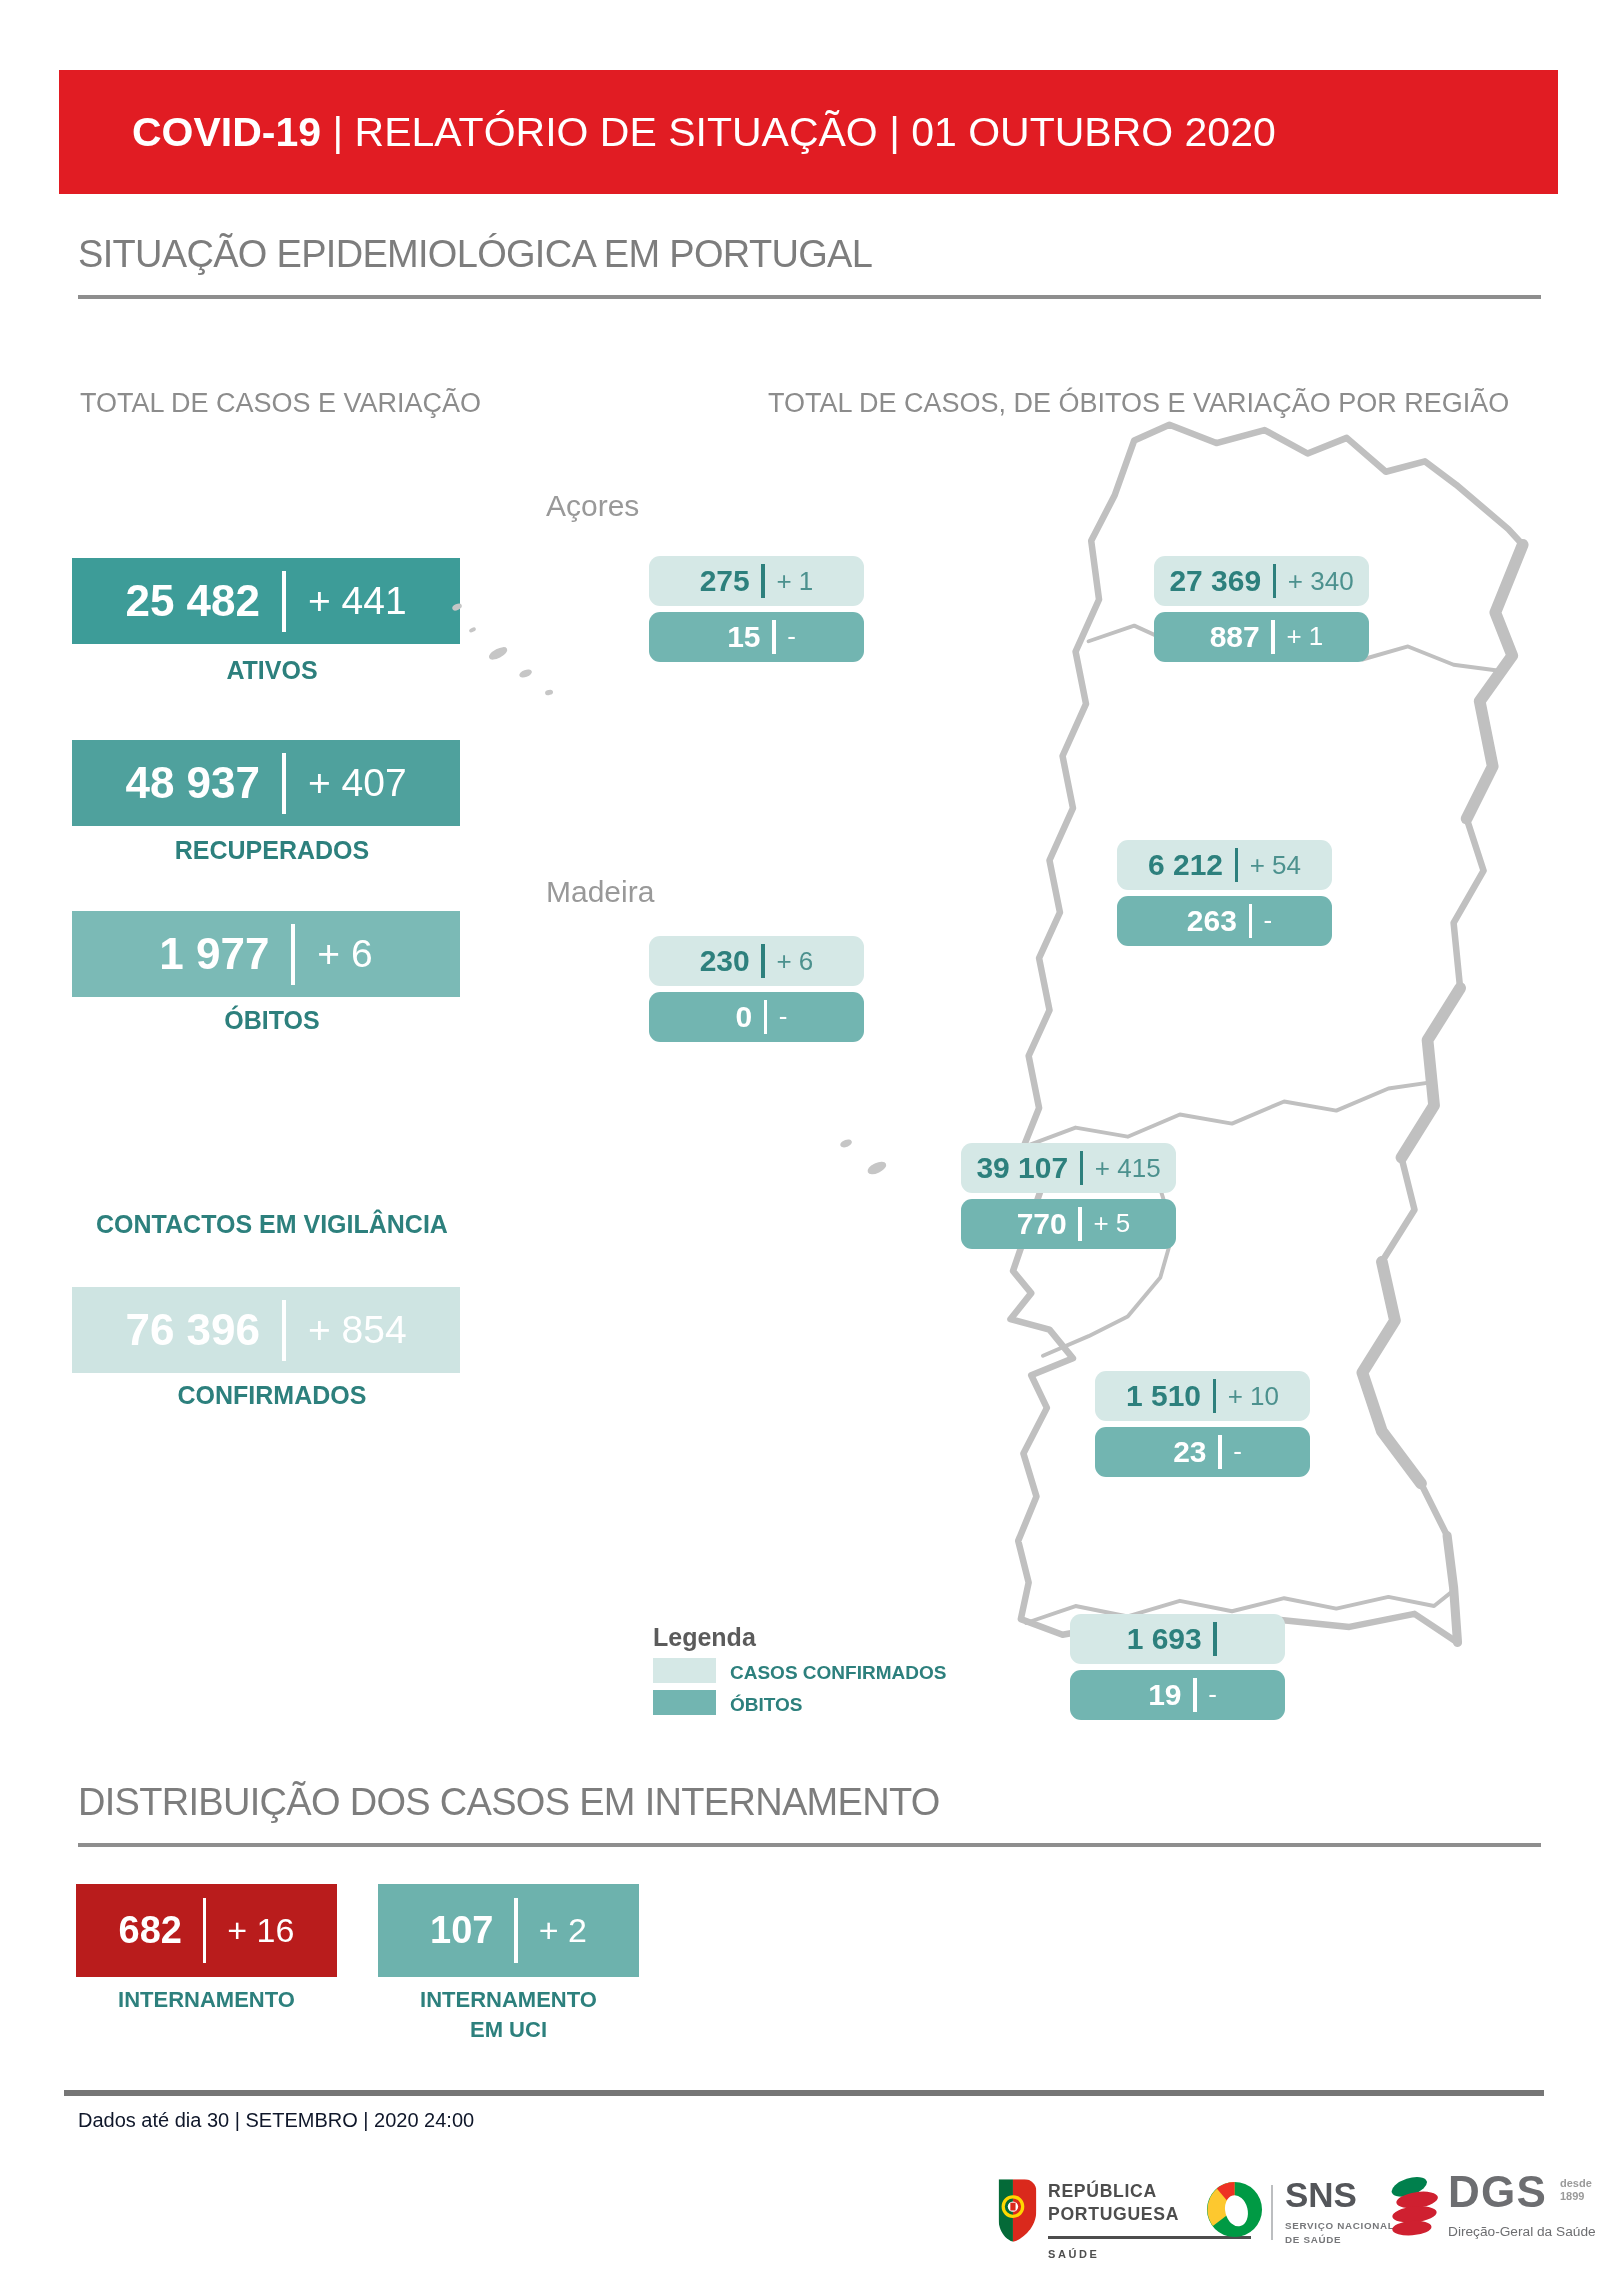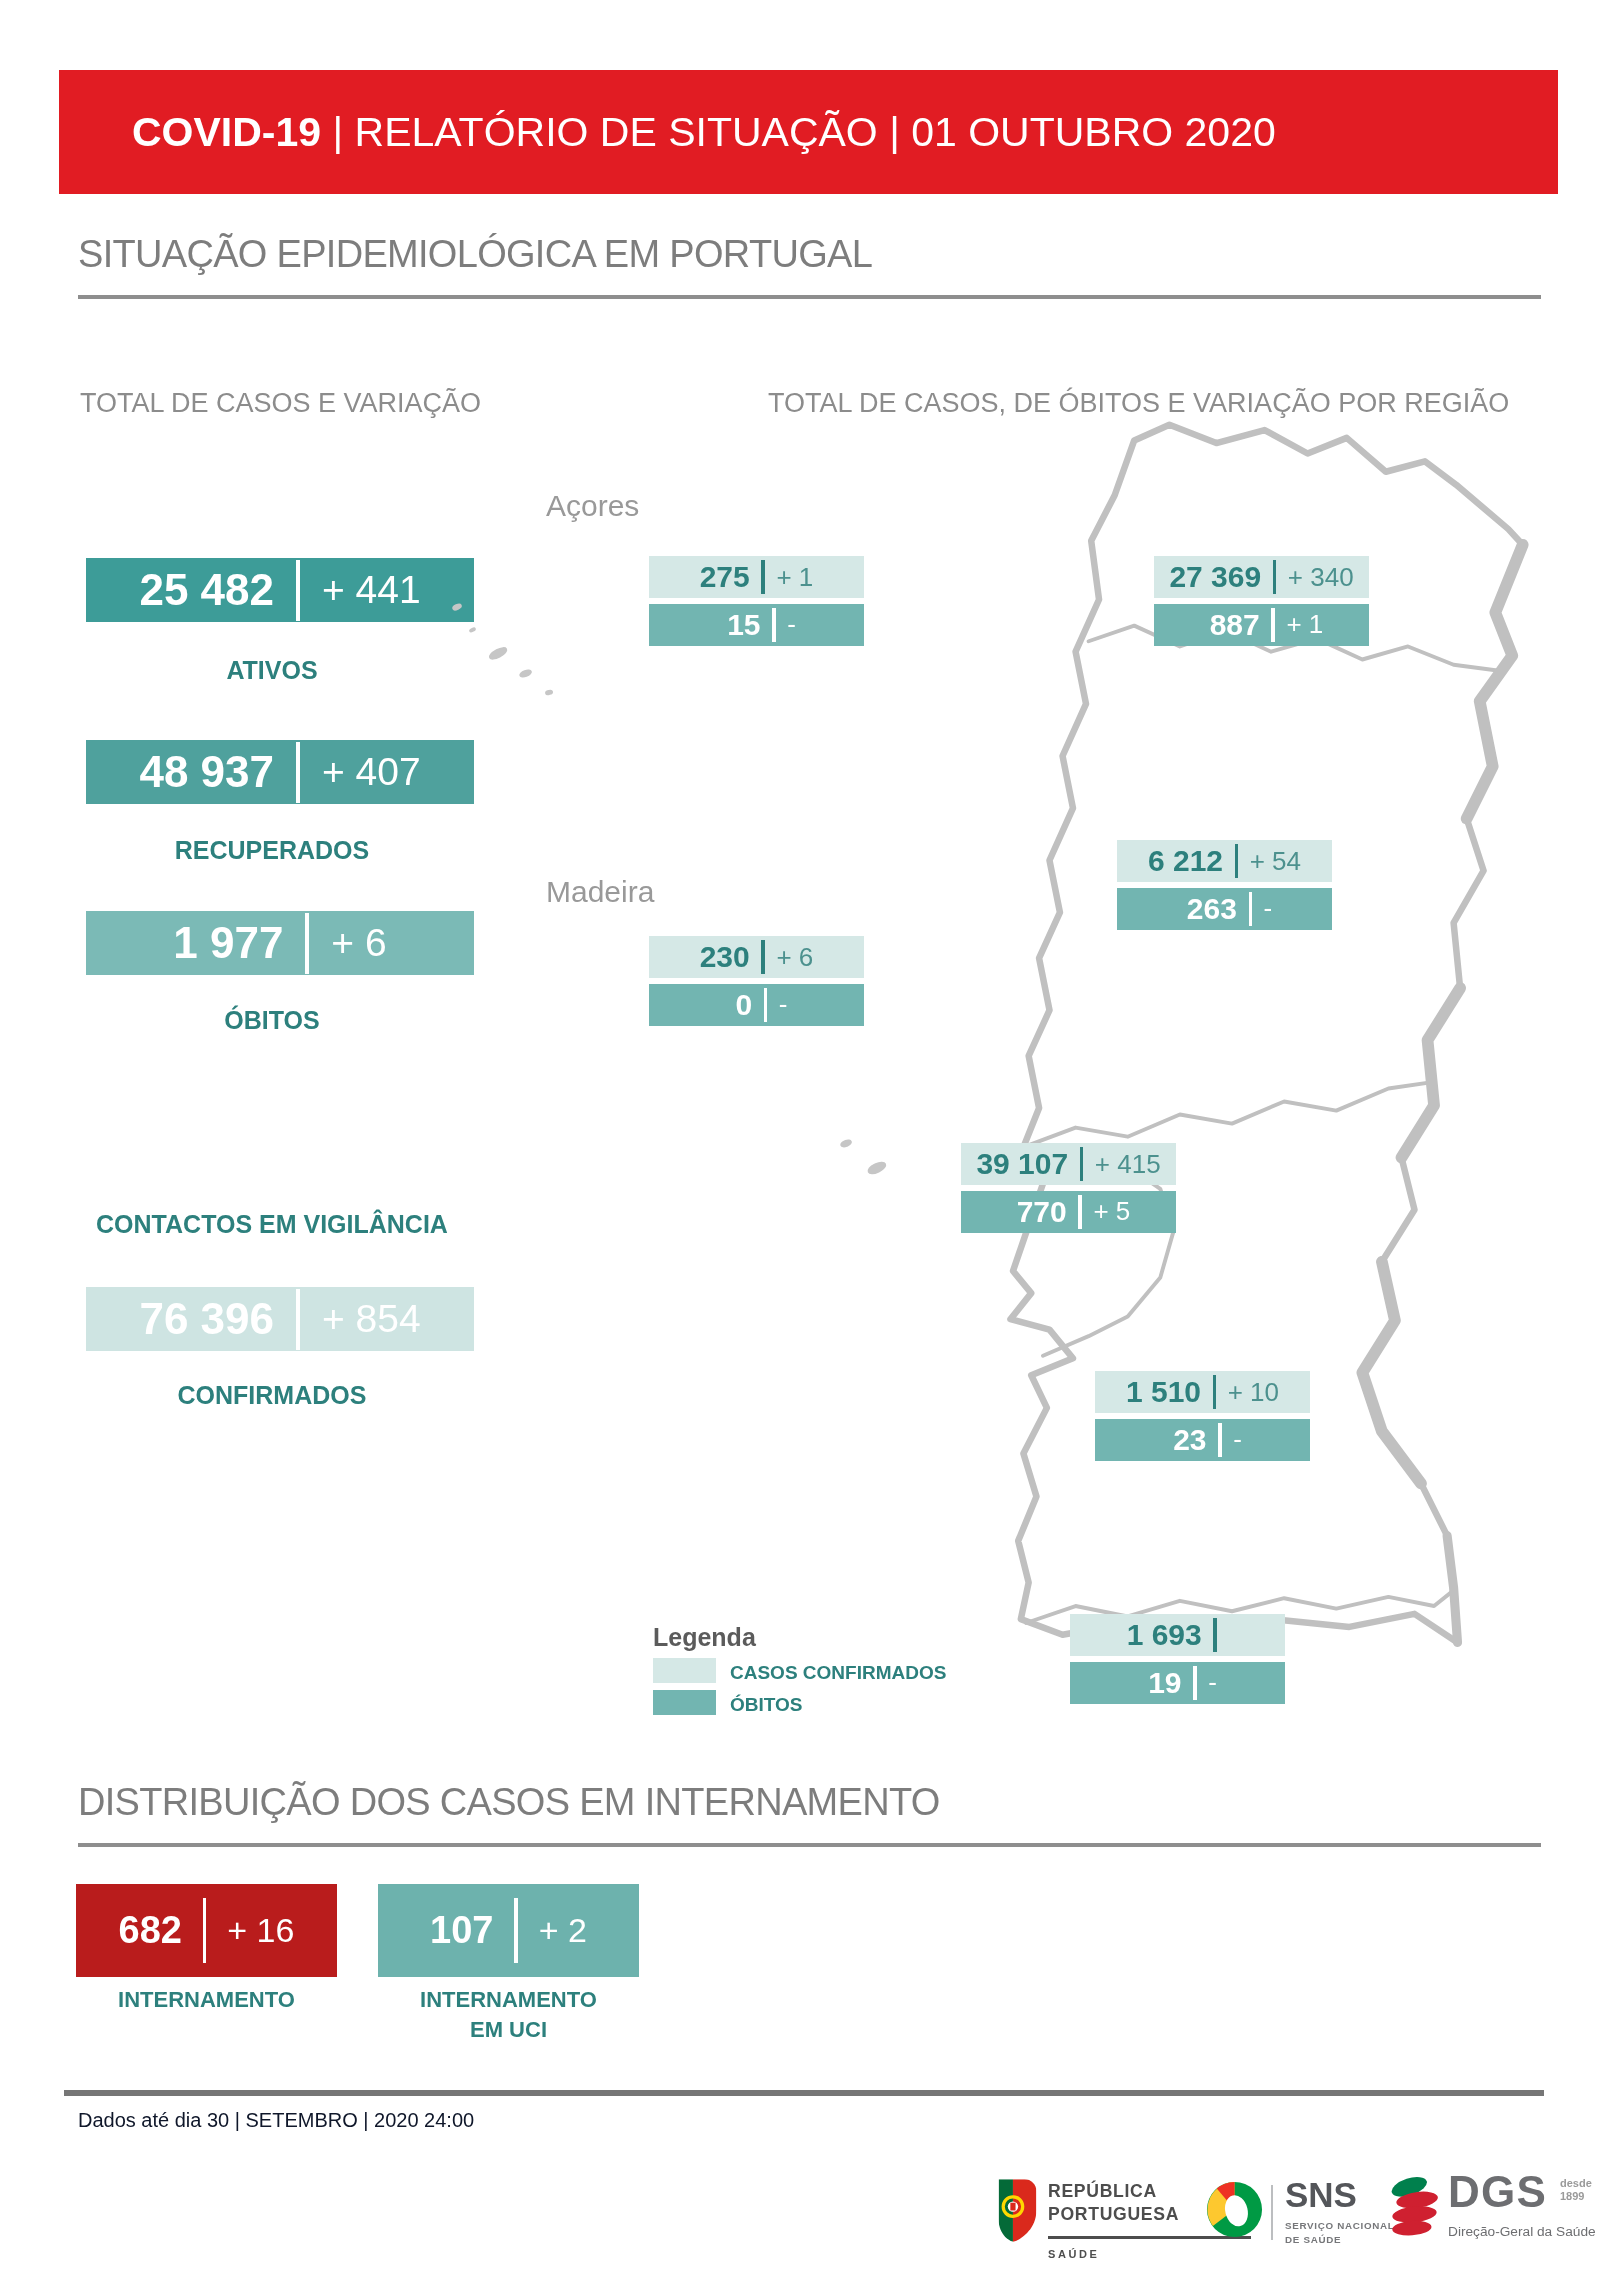--- a/index.html
+++ b/index.html
@@ -20,39 +20,39 @@
   .rule2{left:78px;top:1843px;width:1463px;}
   .rule3{left:64px;top:2090px;width:1480px;height:5.9px;background:#767676;}
   .epi-title{left:78px;top:233px;}
   .hosp-title{left:78px;top:1781px;}
 
   .col-head{font-size:27px;color:#8c8c8c;white-space:nowrap;}
   .h-left{left:80px;top:388px;}
   .h-right{left:768px;top:388px;}
 
   
-  .stat-box{left:86px;width:388px;height:64px;display:flex;align-items:center;justify-content:center;}
+  .stat-box{left:72px;width:388px;height:86px;display:flex;align-items:center;justify-content:center;}
   .num{font-size:44px;font-weight:bold;color:#fff;white-space:nowrap;}
   .sep{width:3.9px;height:61px;background:#fff;margin:0 22px;}
   .var{font-size:39px;color:#fff;font-weight:400;white-space:nowrap;}
   .sb1{top:558px;background:#3d9c98;}
   .sb2{top:740px;background:#4fa19d;}
   .sb3{top:911px;background:#7bbab6;}
   .sb4{top:1117px;background:#a7d0cd;}
   .sb5{top:1287px;background:#cee4e2;}
   .stat-label{left:78px;width:388px;text-align:center;font-size:25px;font-weight:bold;color:#2d807d;white-space:nowrap;}
   .tl1{top:656px;}.tl2{top:836px;}.tl3{top:1006px;}.tl4{top:1210px;}.tl5{top:1381px;}
 
   
   .map-svg{left:867px;top:417px;width:730px;height:1382px;}
   .isle{position:absolute;background:#c6c6c6;border-radius:50%;}
 
   
   .rgroup{width:215px;}
-  .bar{height:42px;display:flex;align-items:center;justify-content:center;}
+  .bar{height:50px;display:flex;align-items:center;justify-content:center;border-radius:11px;}
   .bar.light{background:#d5e8e6;margin-bottom:5.9px;}
   .bar.dark{background:#72b5b1;padding-left:10px;}
   .rnum{font-size:30px;font-weight:bold;color:#2d807d;white-space:nowrap;}
   .rvar{font-size:26px;color:#4c918e;white-space:nowrap;}
   .rsep{width:3.3px;height:34px;background:#2d807d;margin:0 11.7px;}
   .bar.dark .rnum{color:#fff;}
   .bar.dark .rvar{color:#fff;}
   .bar.dark .rsep{background:#fff;}
   .rg-acores{left:649px;top:556px;}
   .rg-norte{left:1154px;top:556px;}

